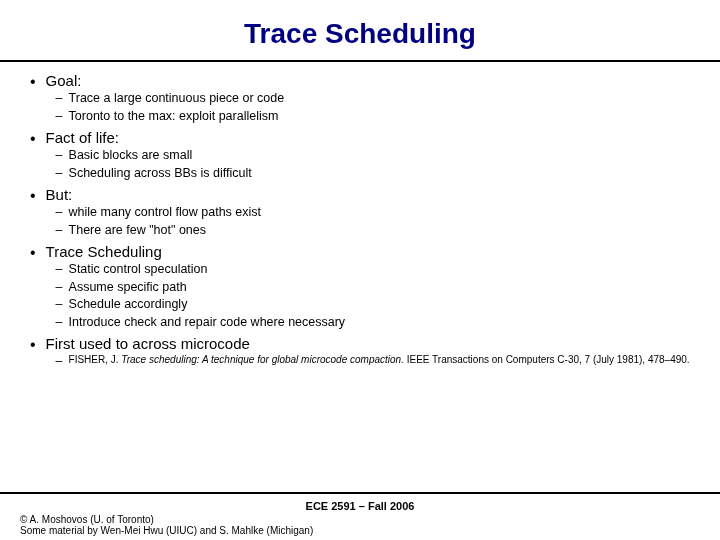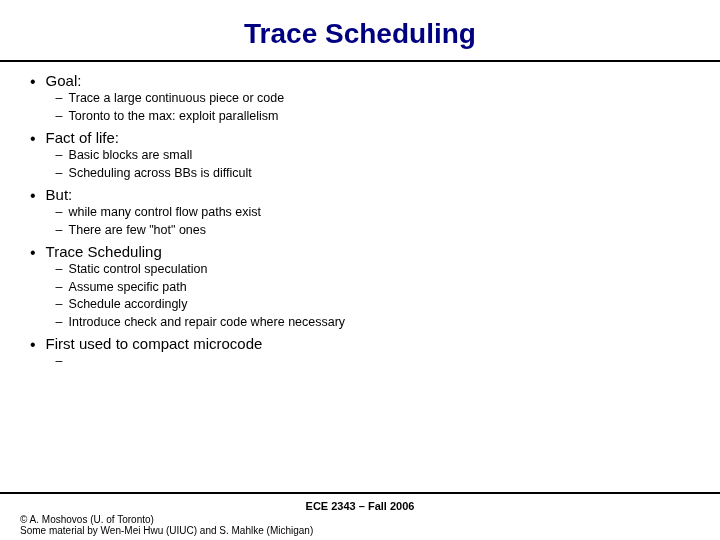--- a/index.html
+++ b/index.html
@@ -203,32 +203,35 @@
             <span class="sub-dash">–</span>
             <span>Introduce check and repair code where necessary</span>
           </div>
         </div>
       </div>
     </div>
 
     <div class="bullet-item">
       <span class="bullet-dot">•</span>
       <div class="bullet-content">
-        <span class="bullet-label">First used to compact microcode</span>
-        <div class="sub-items">
-          <div class="sub-item">
-            <span class="sub-dash">–</span>
+        <span class="bullet-label">First used to across microcode</span>
+        <div class="sub-items">
+          <div class="sub-item">
+            <span class="sub-dash">–</span>
+            <span class="reference-text">
+              FISHER, J. <em class="reference-em">Trace scheduling: A technique for global microcode compaction.</em> IEEE Transactions on Computers C-30, 7 (July 1981), 478–490.
+            </span>
           </div>
         </div>
       </div>
     </div>
 
   </div>
 
   <div class="footer-area">
-    <div class="footer-title">ECE 2343 – Fall 2006</div>
+    <div class="footer-title">ECE 2591 – Fall 2006</div>
     <div class="footer-credits">
       <div>© A. Moshovos (U. of Toronto)</div>
       <div>Some material by Wen-Mei Hwu (UIUC) and S. Mahlke (Michigan)</div>
     </div>
   </div>
 
 </div>
 
 </body></html>

